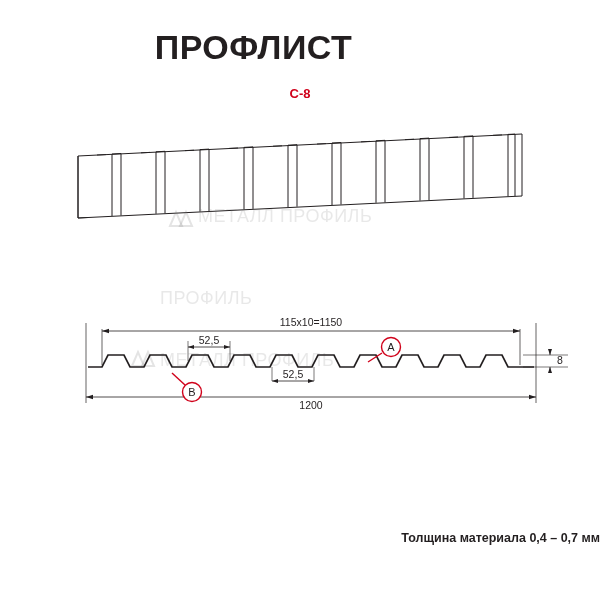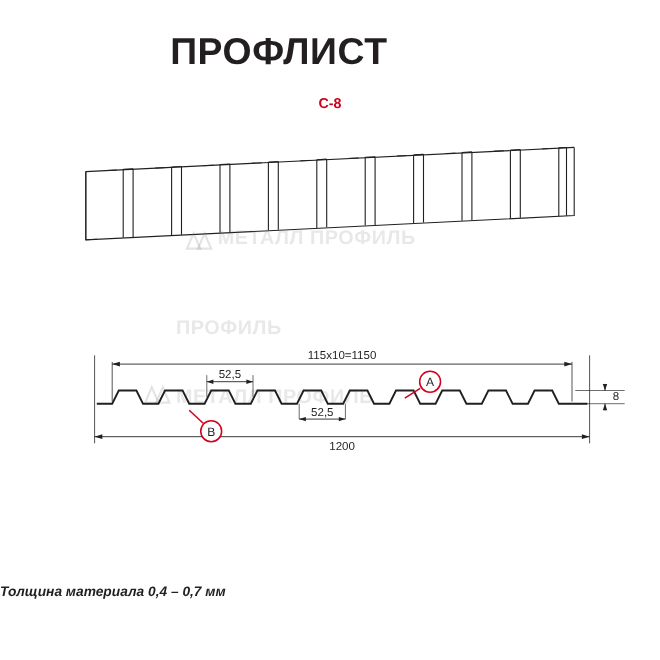--- a/index.html
+++ b/index.html
@@ -35,36 +35,35 @@
     font-size: 13px;
     font-weight: bold;
     color: #d0021b;
     margin-top: 26px;
   }
   .footer {
     position: absolute;
     top: 531px;
     left: 0;
     width: 600px;
-    text-align: left;
+    text-align: right;
     font-size: 12.5px;
     font-weight: bold;
     color: #231f20;
-    font-style: italic;
   }
   .iso, .section {
     position: absolute;
   }
   .iso { left: 60px; top: 122px; }
   .section { left: 68px; top: 305px; }
 
   .watermark {
     position: absolute;
     color: rgba(120,120,120,0.17);
-    font-weight: bold;
+    font-weight: normal;
     font-family: "Liberation Sans", sans-serif;
     white-space: nowrap;
     pointer-events: none;
   }
   .wm1 {
     left: 198px; top: 206px;
     font-size: 18px;
     letter-spacing: 0.5px;
   }
   .wm2 {

